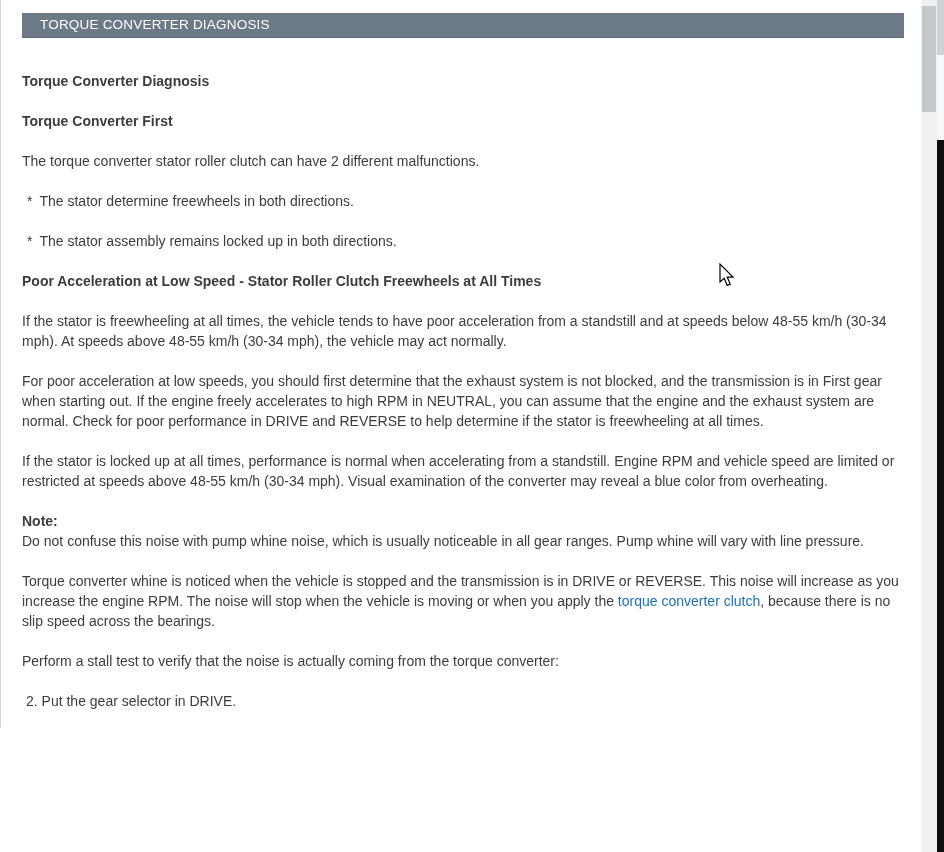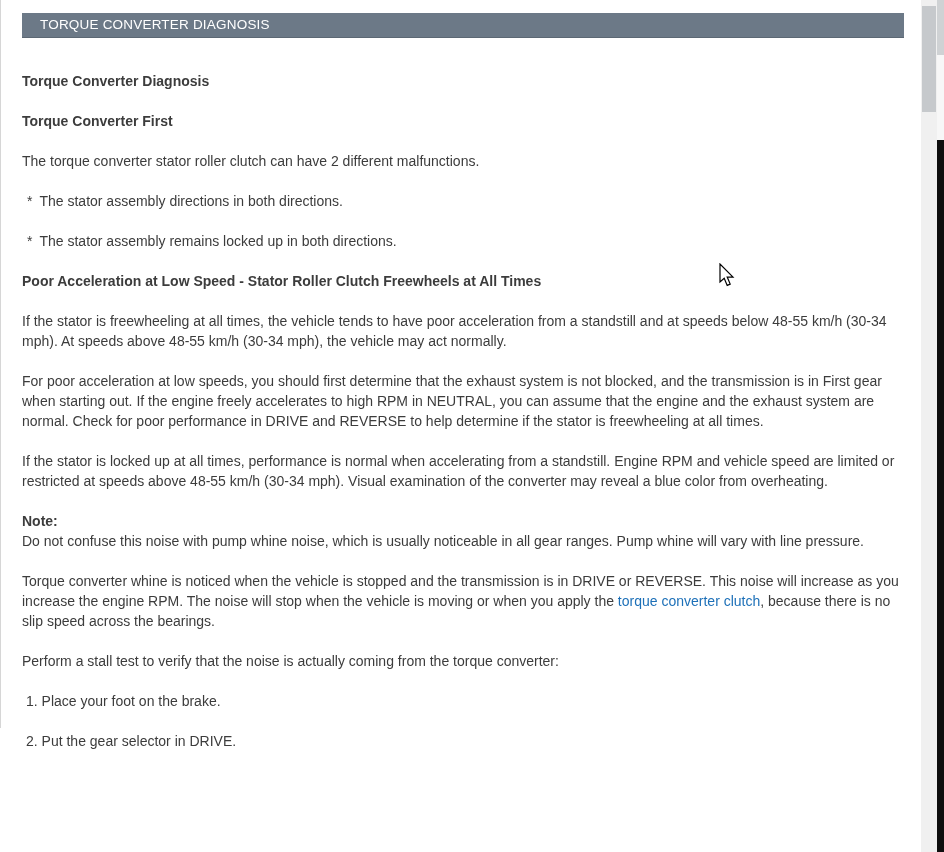--- a/index.html
+++ b/index.html
@@ -84,33 +84,32 @@
 <body>
 
 <div class="page">
   <div class="titlebar">
     <span>TORQUE CONVERTER DIAGNOSIS</span>
   </div>
   <div class="doc" id="doc-body">
       <div class="blk heading">Torque Converter Diagnosis</div>
       <div class="blk heading">Torque Converter First</div>
       <div class="blk para">The torque converter stator roller clutch can have 2 different malfunctions.</div>
-      <div class="blk bullet"><span class="marker">*</span><span>The stator assembly directions in both directions.</span></div>
+      <div class="blk bullet"><span class="marker">*</span><span>The stator determine freewheels in both directions.</span></div>
       <div class="blk bullet"><span class="marker">*</span><span>The stator assembly remains locked up in both directions.</span></div>
       <div class="blk heading">Poor Acceleration at Low Speed - Stator Roller Clutch Freewheels at All Times</div>
       <div class="blk para">If the stator is freewheeling at all times, the vehicle tends to have poor acceleration from a standstill and at speeds below 48-55 km/h (30-34 mph). At speeds above 48-55 km/h (30-34 mph), the vehicle may act normally.</div>
       <div class="blk para">For poor acceleration at low speeds, you should first determine that the exhaust system is not blocked, and the transmission is in First gear when starting out. If the engine freely accelerates to high RPM in NEUTRAL, you can assume that the engine and the exhaust system are normal. Check for poor performance in DRIVE and REVERSE to help determine if the stator is freewheeling at all times.</div>
       <div class="blk para">If the stator is locked up at all times, performance is normal when accelerating from a standstill. Engine RPM and vehicle speed are limited or restricted at speeds above 48-55 km/h (30-34 mph). Visual examination of the converter may reveal a blue color from overheating.</div>
       <div class="blk note">
         <div class="note-label">Note:</div>
         <div>Do not confuse this noise with pump whine noise, which is usually noticeable in all gear ranges. Pump whine will vary with line pressure.</div>
       </div>
       <div class="blk para"><span>Torque converter whine is noticed when the vehicle is stopped and the transmission is in DRIVE or REVERSE. This noise will increase as you increase the engine RPM. The noise will stop when the vehicle is moving or when you apply the </span><a class="doclink" href="#">torque converter clutch</a><span>, because there is no slip speed across the bearings.</span></div>
       <div class="blk para">Perform a stall test to verify that the noise is actually coming from the torque converter:</div>
-      <div class="blk step">1. Place your foot on the brake.</div>
       <div class="blk step">2. Put the gear selector in DRIVE.</div>
     </div>
 </div>
 
 <div class="scrollbar">
   <div class="thumb"></div>
 </div>
 
 <div class="edge">
   <div class="seg-top"></div>

